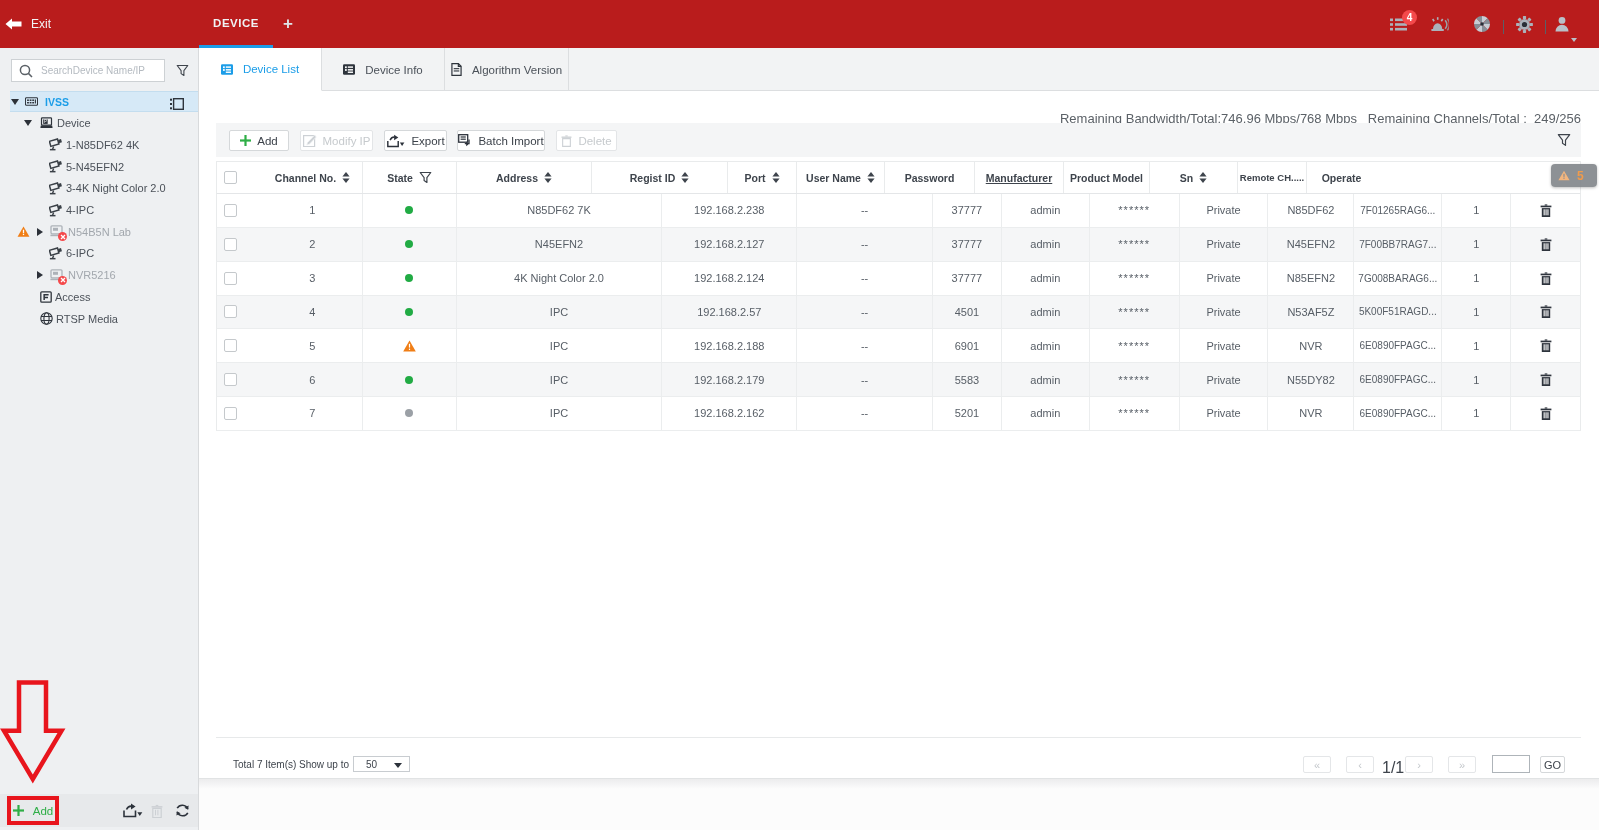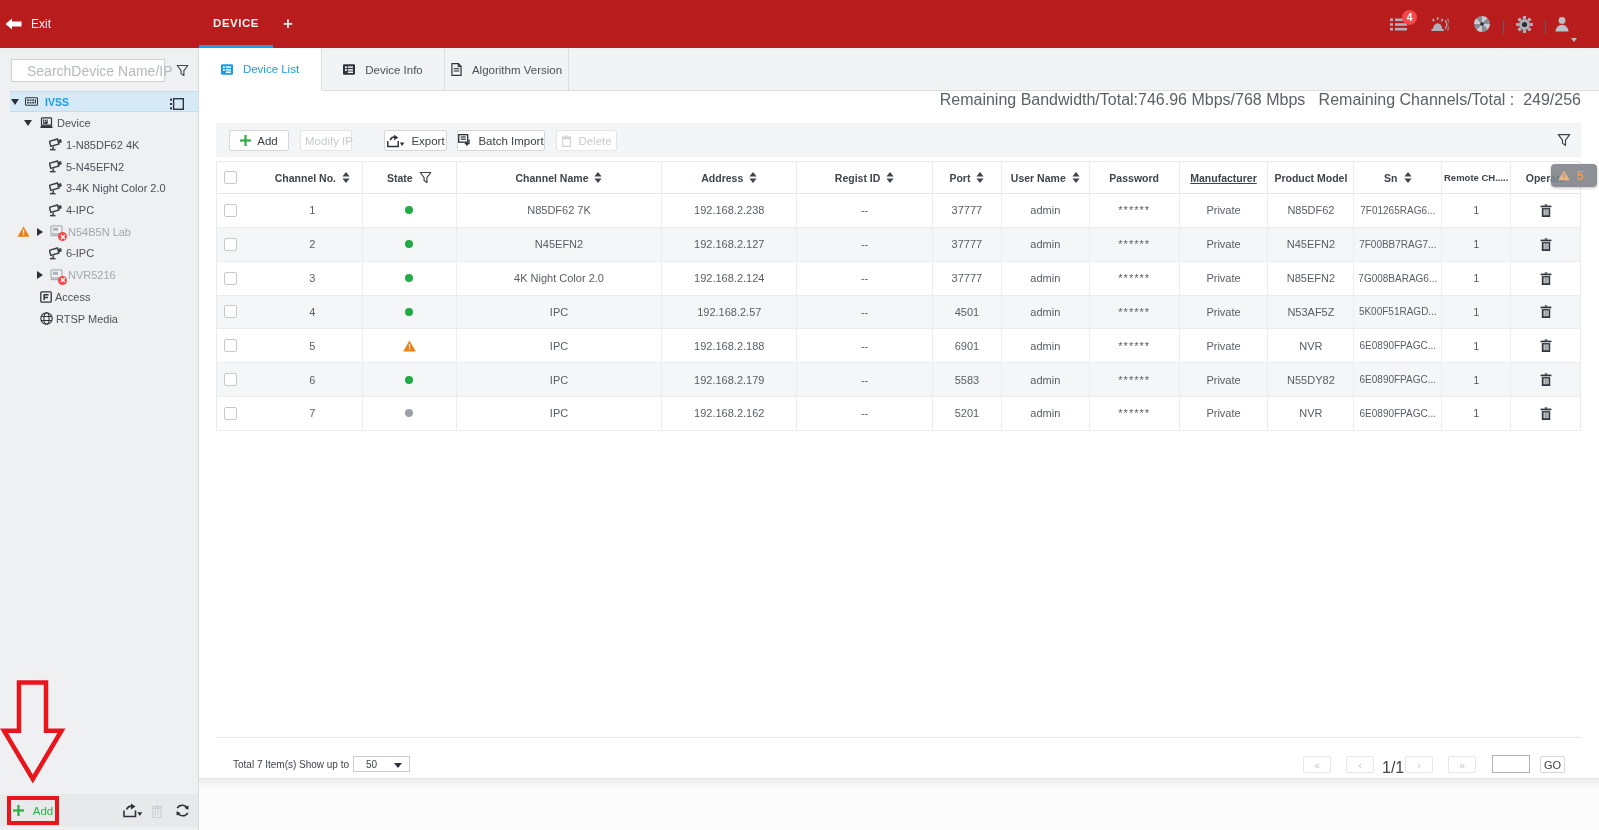--- a/index.html
+++ b/index.html
@@ -8,41 +8,41 @@
 
 #topbar{position:absolute;left:0;top:0;width:1599px;height:48px;background:#b91c1c}
 #exit{position:absolute;left:5px;top:0;height:48px;display:flex;align-items:center;color:#f2f4f5;font-size:12px}
 #exit svg{margin-right:9px}
 #devtab{position:absolute;left:199px;top:0;width:74px;height:48px;border-bottom:3px solid #1b9de8;color:#f0f2f4;font-size:11.5px;font-weight:700;display:flex;align-items:center;justify-content:center;letter-spacing:.5px}
 #plustab{position:absolute;left:273px;top:0;width:30px;height:48px;color:#dfe3e7;font-size:17px;display:flex;align-items:center;justify-content:center;font-weight:700}
 .tbico{position:absolute;top:0;height:48px;display:flex;align-items:center}
 
 #sidebar{position:absolute;left:0;top:48px;width:199px;height:782px;background:#eef0f2;border-right:1px solid #d8dadc}
 #searchbox{position:absolute;left:11px;top:11px;width:154px;height:23px;background:#fff;border:1px solid #cdd1d4;display:flex;align-items:center}
-#searchbox .ph{color:#b4bac0;font-size:14px;margin-left:8px;white-space:nowrap}
+#searchbox .ph{color:#b4bac0;font-size:10px;margin-left:8px;white-space:nowrap}
 #sfunnel{position:absolute;left:176px;top:15px}
 
 .trow2{position:absolute;left:0;width:198px;height:21px;display:flex;align-items:center;font-size:11px;color:#4b5159;white-space:nowrap}
 .gray2{color:#a2a7ad}
 .tri-d{width:0;height:0;border-left:4.5px solid transparent;border-right:4.5px solid transparent;border-top:6px solid #2c3139;display:inline-block}
 .tri-r{width:0;height:0;border-top:4.5px solid transparent;border-bottom:4.5px solid transparent;border-left:6px solid #2c3139;display:inline-block}
 #ivssrow{position:absolute;left:10px;top:43px;width:188px;height:21px;background:#d6e9f7;border-top:1px solid #c3ddeF;border-bottom:1px solid #c3ddef;display:flex;align-items:center}
 #ivssrow .lbl{color:#1b9de8;font-size:10.5px;font-weight:700}
 
 #sfoot{position:absolute;left:0;top:746px;width:198px;height:33px;background:#e7e9eb;display:flex;align-items:center}
 #addbox{position:absolute;left:7px;top:748px;width:52px;height:29px;border:4px solid #e8151d;display:flex;align-items:center;justify-content:center}
 #addbox .t{color:#2fae47;font-size:11.5px;margin-left:9px}
 
 #tabstrip{position:absolute;left:199px;top:48px;width:1400px;height:43px;background:#f2f3f4;border-bottom:1px solid #dcdee0;display:flex}
 .tab{height:43px;display:flex;align-items:center;justify-content:center;font-size:11.5px;color:#4b5159;border-right:1px solid #dcdee0;white-space:nowrap}
 .tab svg{margin-right:10px}
 .tab.active{background:#fff;border-bottom:1px solid #fff;color:#1b9de8}
 
 #content{position:absolute;left:199px;top:91px;width:1400px;height:687px;background:#fff}
-#bwline{position:absolute;right:18px;top:0;font-size:16px;color:#5b6167;white-space:nowrap}
+#bwline{position:absolute;right:18px;top:20px;font-size:13px;color:#5b6167;white-space:nowrap}
 #toolbar{position:absolute;left:17px;top:32px;width:1365px;height:34px;background:#f4f5f6}
 .btn{position:absolute;top:7px;height:21px;background:#fff;border:1px solid #d5d8da;border-radius:2px;font-size:11.5px;white-space:nowrap;color:#3c424a;display:flex;align-items:center;justify-content:center}
 .btn.dis{border-color:#e3e5e7;color:#c6cacd}
 .btn svg{margin-right:6px}
 #tfunnel{position:absolute;right:10px;top:10px}
 
 #tbl{position:absolute;left:17px;top:70px;width:1365px}
 #thead{display:flex;height:33px;border:1px solid #e9ebec;border-bottom:1px solid #e4e6e8}
 .hc{height:31px;display:flex;align-items:center;justify-content:center;border-right:1px solid #e9ebec;font-size:10.5px;font-weight:700;color:#3e444c;white-space:nowrap;overflow:hidden}
 .hc:last-child{border-right:none}
@@ -376,21 +376,21 @@
       </svg>Algorithm Version</div>
 </div>
 
 <div id="content">
   <div id="bwline">Remaining Bandwidth/Total:746.96 Mbps/768 Mbps&nbsp;&nbsp;&nbsp;Remaining Channels/Total&nbsp;:&nbsp;&nbsp;249/256</div>
   <div id="toolbar">
     <div class="btn" style="left:13px;width:60px"><svg width="11" height="11" viewBox="0 0 11 11">
           <rect x="4.4" y="0" width="2.2" height="11" fill="#2fae47"></rect>
           <rect x="0" y="4.4" width="11" height="2.2" fill="#2fae47"></rect>
         </svg>Add</div>
-    <div class="btn dis" style="left:84px;width:52px"><svg width="14" height="13" viewBox="0 0 14 13">
+    <div class="btn dis" style="left:84px;width:73px"><svg width="14" height="13" viewBox="0 0 14 13">
           <rect x="0.6" y="1.6" width="11" height="11" fill="none" stroke="#cdd1d5" stroke-width="1.2"></rect>
           <path d="M4.5 8.5L11.5 1.2l1.8 1.8-7 7.3-2.6 0.8Z" fill="#cdd1d5" stroke="#f4f5f6" stroke-width="0.7"></path>
         </svg>Modify IP</div>
     <div class="btn" style="left:168px;width:63px"><svg width="19" height="14" viewBox="0 0 21 15">
           <path d="M2 7.5v6h11.5v-6" fill="none" stroke="#2c323b" stroke-width="1.6"></path>
           <path d="M4.5 6.5C5.5 4.2 7.6 3 9.8 3.2" fill="none" stroke="#2c323b" stroke-width="1.6"></path>
           <path d="M9 0.6L13.6 3.6L9 6.6Z" fill="#2c323b"></path>
           <path d="M15.3 9.2h5l-2.5 3.8Z" fill="#2c323b"></path>
         </svg>Export</div>
     <div class="btn" style="left:241px;width:88px"><svg width="14" height="13" viewBox="0 0 14 13">
@@ -420,27 +420,20 @@
             <path d="M4 0L7.6 4.4H0.4Z" fill="#3e444c"></path>
             <path d="M4 11L0.4 6.6H7.6Z" fill="#3e444c"></path>
           </svg>
         </div>
 <div class="hc" style="width:94px;">
           <span class="ht">State</span>
           <svg class="sic" width="13" height="13" viewBox="0 0 13 13">
             <path d="M1.2 1.5h10.6L7.9 6.6v4.9L5.1 9.6V6.6Z" fill="none" stroke="#3e444c" stroke-width="1.2" stroke-linejoin="round"></path>
           </svg>
         </div>
-<div class="hc" style="width:206px;">
-          <span class="ht">Channel Name</span>
-          <svg class="sic" width="8" height="11" viewBox="0 0 8 11">
-            <path d="M4 0L7.6 4.4H0.4Z" fill="#3e444c"></path>
-            <path d="M4 11L0.4 6.6H7.6Z" fill="#3e444c"></path>
-          </svg>
-        </div>
 <div class="hc" style="width:135px;">
           <span class="ht">Address</span>
           <svg class="sic" width="8" height="11" viewBox="0 0 8 11">
             <path d="M4 0L7.6 4.4H0.4Z" fill="#3e444c"></path>
             <path d="M4 11L0.4 6.6H7.6Z" fill="#3e444c"></path>
           </svg>
         </div>
 <div class="hc" style="width:136px;align-items:center;">
           <span class="ht">Regist ID</span>
           <svg class="sic" width="8" height="11" viewBox="0 0 8 11">

